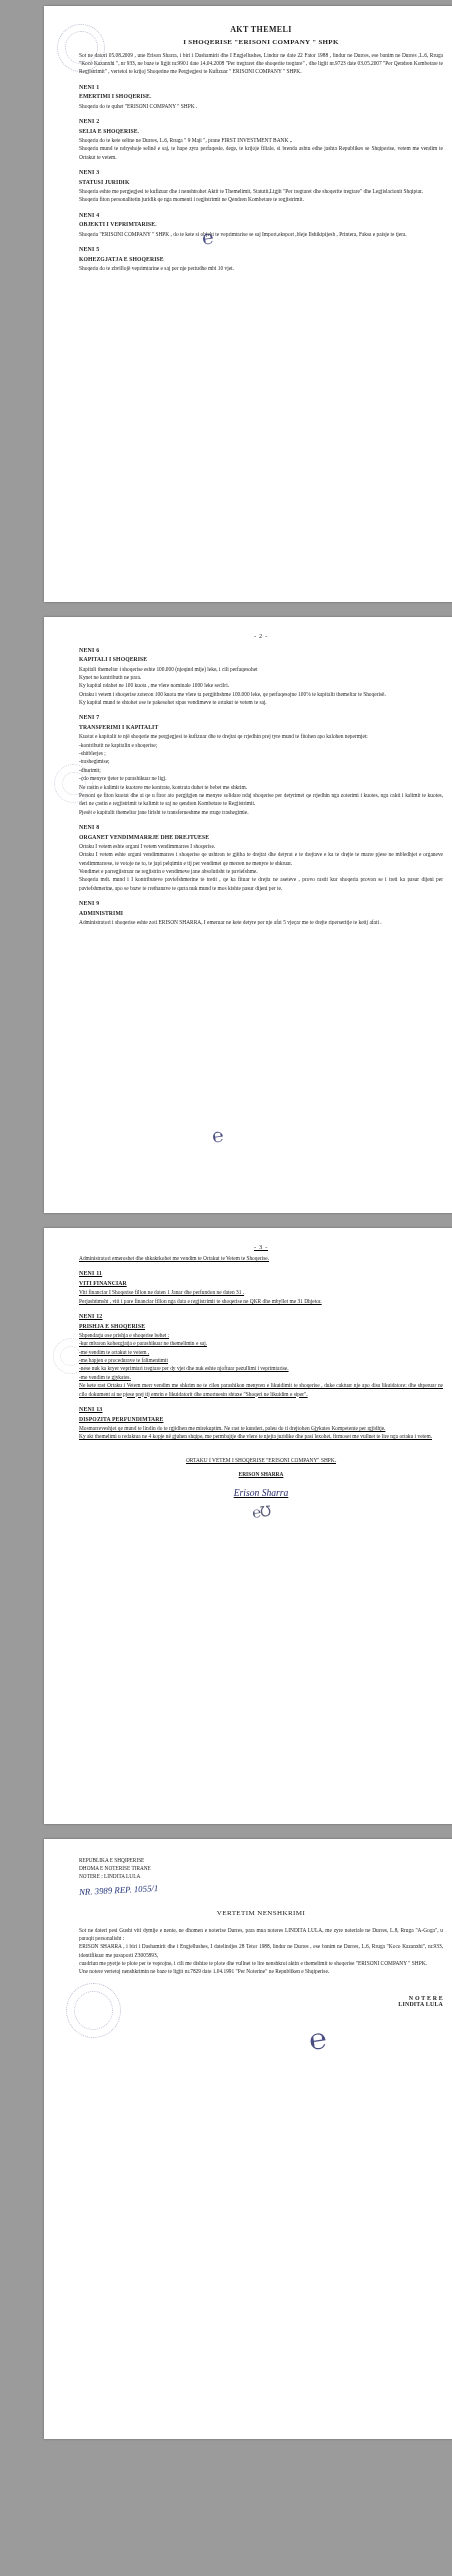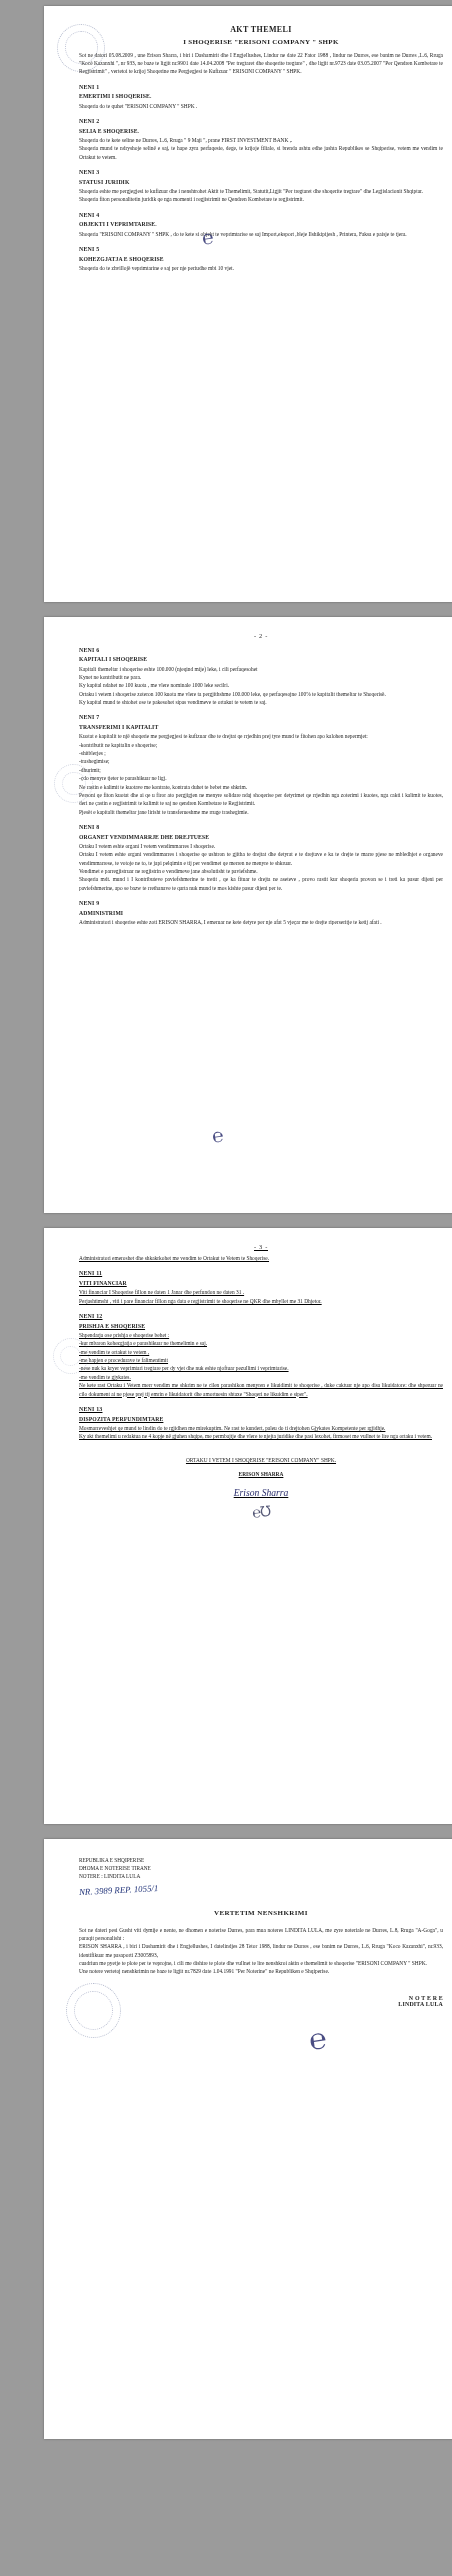--- a/index.html
+++ b/index.html
@@ -98,21 +98,21 @@
     font-size: 9.6px;
   }
   .notary-head {
     font-size: 5.3px;
     line-height: 1.5;
     color: #262626;
   }
   .notary-title {
     text-align: center;
     font-size: 7px;
-    font-weight: bold;
+    font-weight: normal;
     letter-spacing: 0.4px;
     color: #1d1d1d;
   }
   .reg-no {
     font-size: 8.8px;
     font-style: italic;
     color: #23357a;
     transform: rotate(-3deg);
     display: inline-block;
   }

